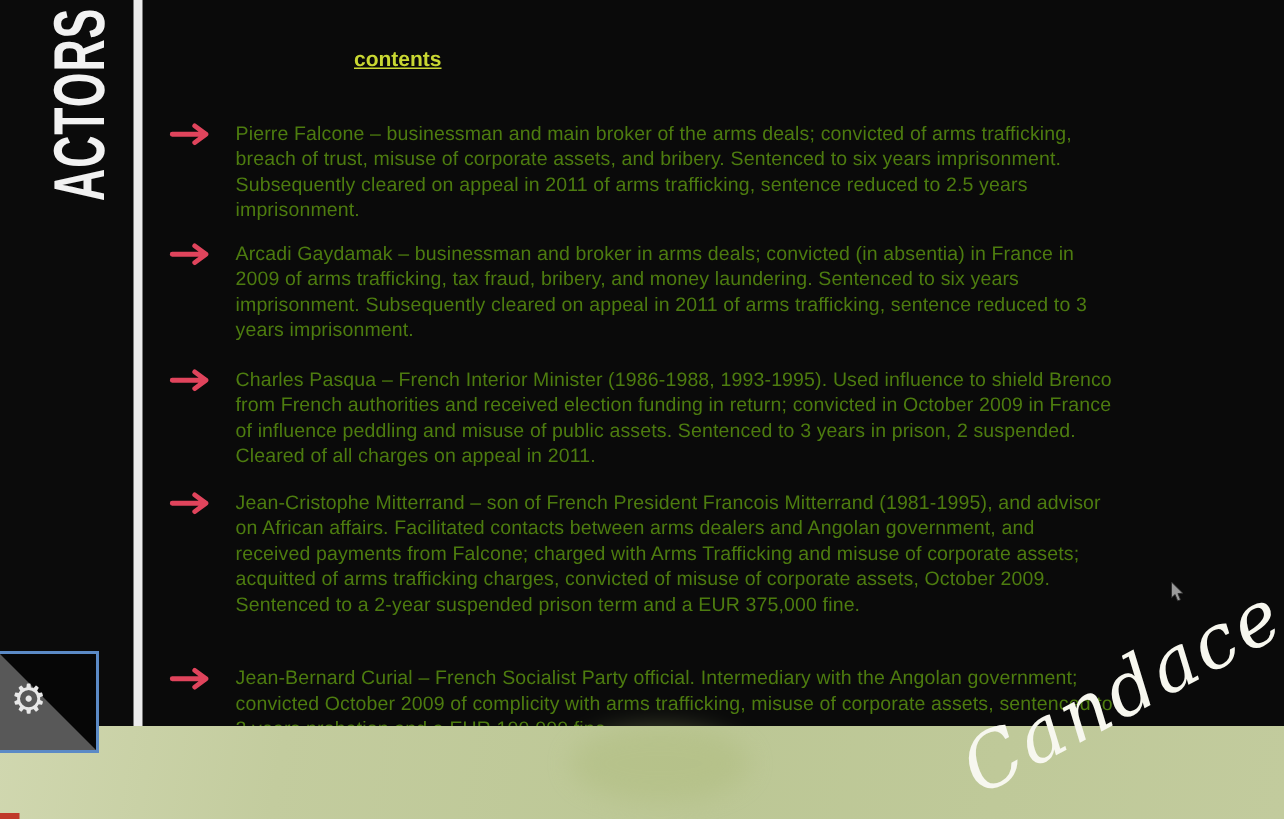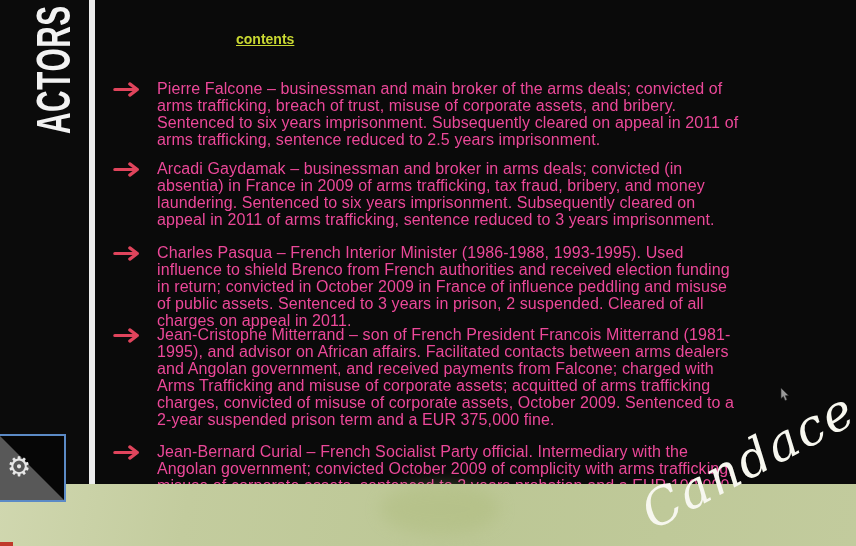--- a/index.html
+++ b/index.html
@@ -22,21 +22,21 @@
     position:absolute;left:236px;top:31px;
     color:#c9d832;font-size:14px;font-weight:600;
     text-decoration:underline;cursor:pointer;
   }
   
   .bullet-row{position:absolute;left:112px;width:630px;}
   .bullet-row .arrow{position:absolute;left:0;top:2px;width:30px;height:15px;color:#e0445c;}
   .bullet-row .arrow svg{display:block;width:30px;height:15px;}
   .bullet-text{
     position:absolute;left:45px;top:0;width:585px;
-    color:#ec4899;font-size:16px;line-height:17px;letter-spacing:0.1px;
+    color:#4d7c0f;font-size:13px;line-height:17px;letter-spacing:0.1px;
   }
   .b1{top:80px;} .b2{top:160px;} .b3{top:244px;} .b4{top:326px;} .b5{top:443px;}
   
   .gear-tile{
     position:absolute;left:-2px;top:434px;width:64px;height:64px;
     background:#060606;border:2px solid #5b8ac6;box-sizing:content-box;
   }
   .gear-tile .fold{
     position:absolute;left:0;top:0;width:100%;height:100%;
     background:#585858;clip-path:polygon(0 0,100% 100%,0 100%);

